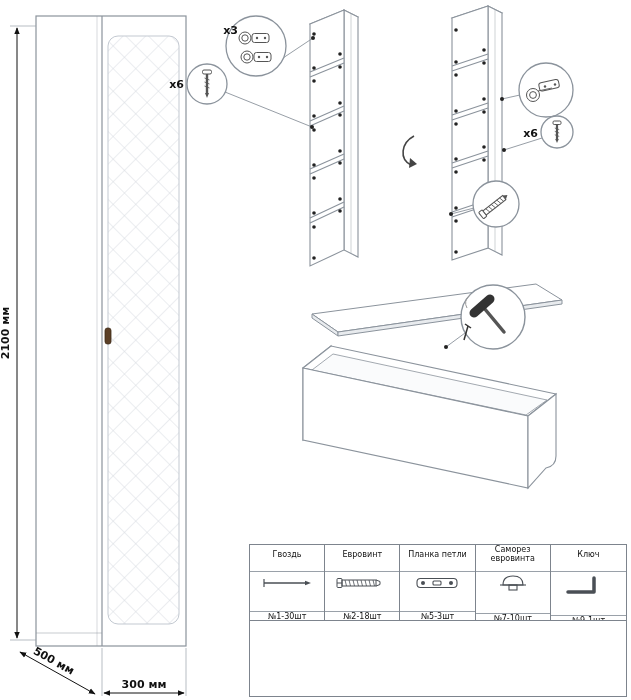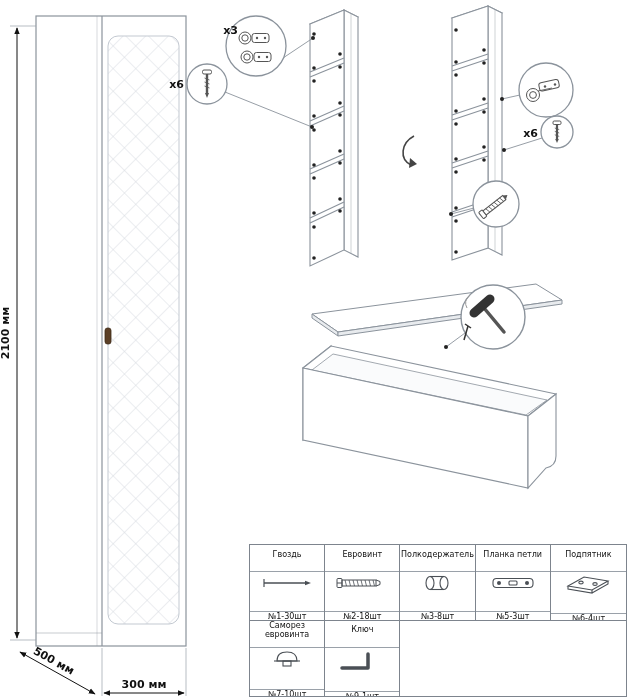--- a/index.html
+++ b/index.html
@@ -267,59 +267,35 @@
         <rect x="3" y="6.5" width="5" height="9" rx="1"></rect>
         <line x1="3" y1="11" x2="8" y2="11"></line>
         <rect x="8" y="8" width="34" height="6"></rect>
         <path d="M11 8 L12.5 14 M15 8 L16.5 14 M19 8 L20.5 14 M23 8 L24.5 14 M27 8 L28.5 14 M31 8 L32.5 14 M35 8 L36.5 14 M39 8 L40.5 14" stroke-width="0.8"></path>
         <path d="M42 8 L46 9.5 L46 12.5 L42 14"></path>
       </svg>
     </div>
     <div class="part-qty">№2-18шт</div>
   </div>
 
-  <div class="part-cell">
-    <div class="part-name">Полкодержатель</div>
-    <div class="part-icon">
-      <svg width="56" height="22" viewBox="0 0 56 22" stroke="#4a4f55" fill="none" stroke-width="1.1">
-        <ellipse cx="21" cy="11" rx="4" ry="6.5"></ellipse>
-        <ellipse cx="35" cy="11" rx="4" ry="6.5"></ellipse>
-        <line x1="21" y1="4.5" x2="35" y2="4.5"></line>
-        <line x1="21" y1="17.5" x2="35" y2="17.5"></line>
-      </svg>
-    </div>
-    <div class="part-qty">№3-8шт</div>
-  </div>
 
 
   <div class="part-cell">
     <div class="part-name">Планка петли</div>
     <div class="part-icon">
       <svg width="56" height="22" viewBox="0 0 56 22" stroke="#4a4f55" fill="none" stroke-width="1.1">
         <rect x="8" y="6.5" width="40" height="9" rx="3.5"></rect>
         <circle cx="14" cy="11" r="2" fill="#4a4f55" stroke="none"></circle>
         <circle cx="42" cy="11" r="2" fill="#4a4f55" stroke="none"></circle>
         <rect x="24" y="9" width="8" height="4" rx="1"></rect>
       </svg>
     </div>
     <div class="part-qty">№5-3шт</div>
   </div>
 
-  <div class="part-cell">
-    <div class="part-name">Подпятник</div>
-    <div class="part-icon">
-      <svg width="56" height="24" viewBox="0 0 56 24" stroke="#4a4f55" fill="none" stroke-width="1.1">
-        <polygon points="8,14 24,5 48,9 32,18"></polygon>
-        <ellipse cx="21" cy="10.5" rx="2.2" ry="1.4"></ellipse>
-        <ellipse cx="35" cy="12" rx="2.2" ry="1.4"></ellipse>
-        <path d="M8 14 L8 17 L32 21 L32 18 M32 21 L48 12 L48 9"></path>
-      </svg>
-    </div>
-    <div class="part-qty">№6-4шт</div>
-  </div>
 
   <div class="part-cell">
     <div class="part-name">Саморез евровинта</div>
     <div class="part-icon">
       <svg width="56" height="24" viewBox="0 0 56 24" stroke="#4a4f55" fill="none" stroke-width="1.1">
         <path d="M18 13 Q18 4 28 4 Q38 4 38 13 Z"></path>
         <line x1="15" y1="13" x2="41" y2="13"></line>
         <rect x="24" y="13" width="8" height="5"></rect>
       </svg>
     </div>

